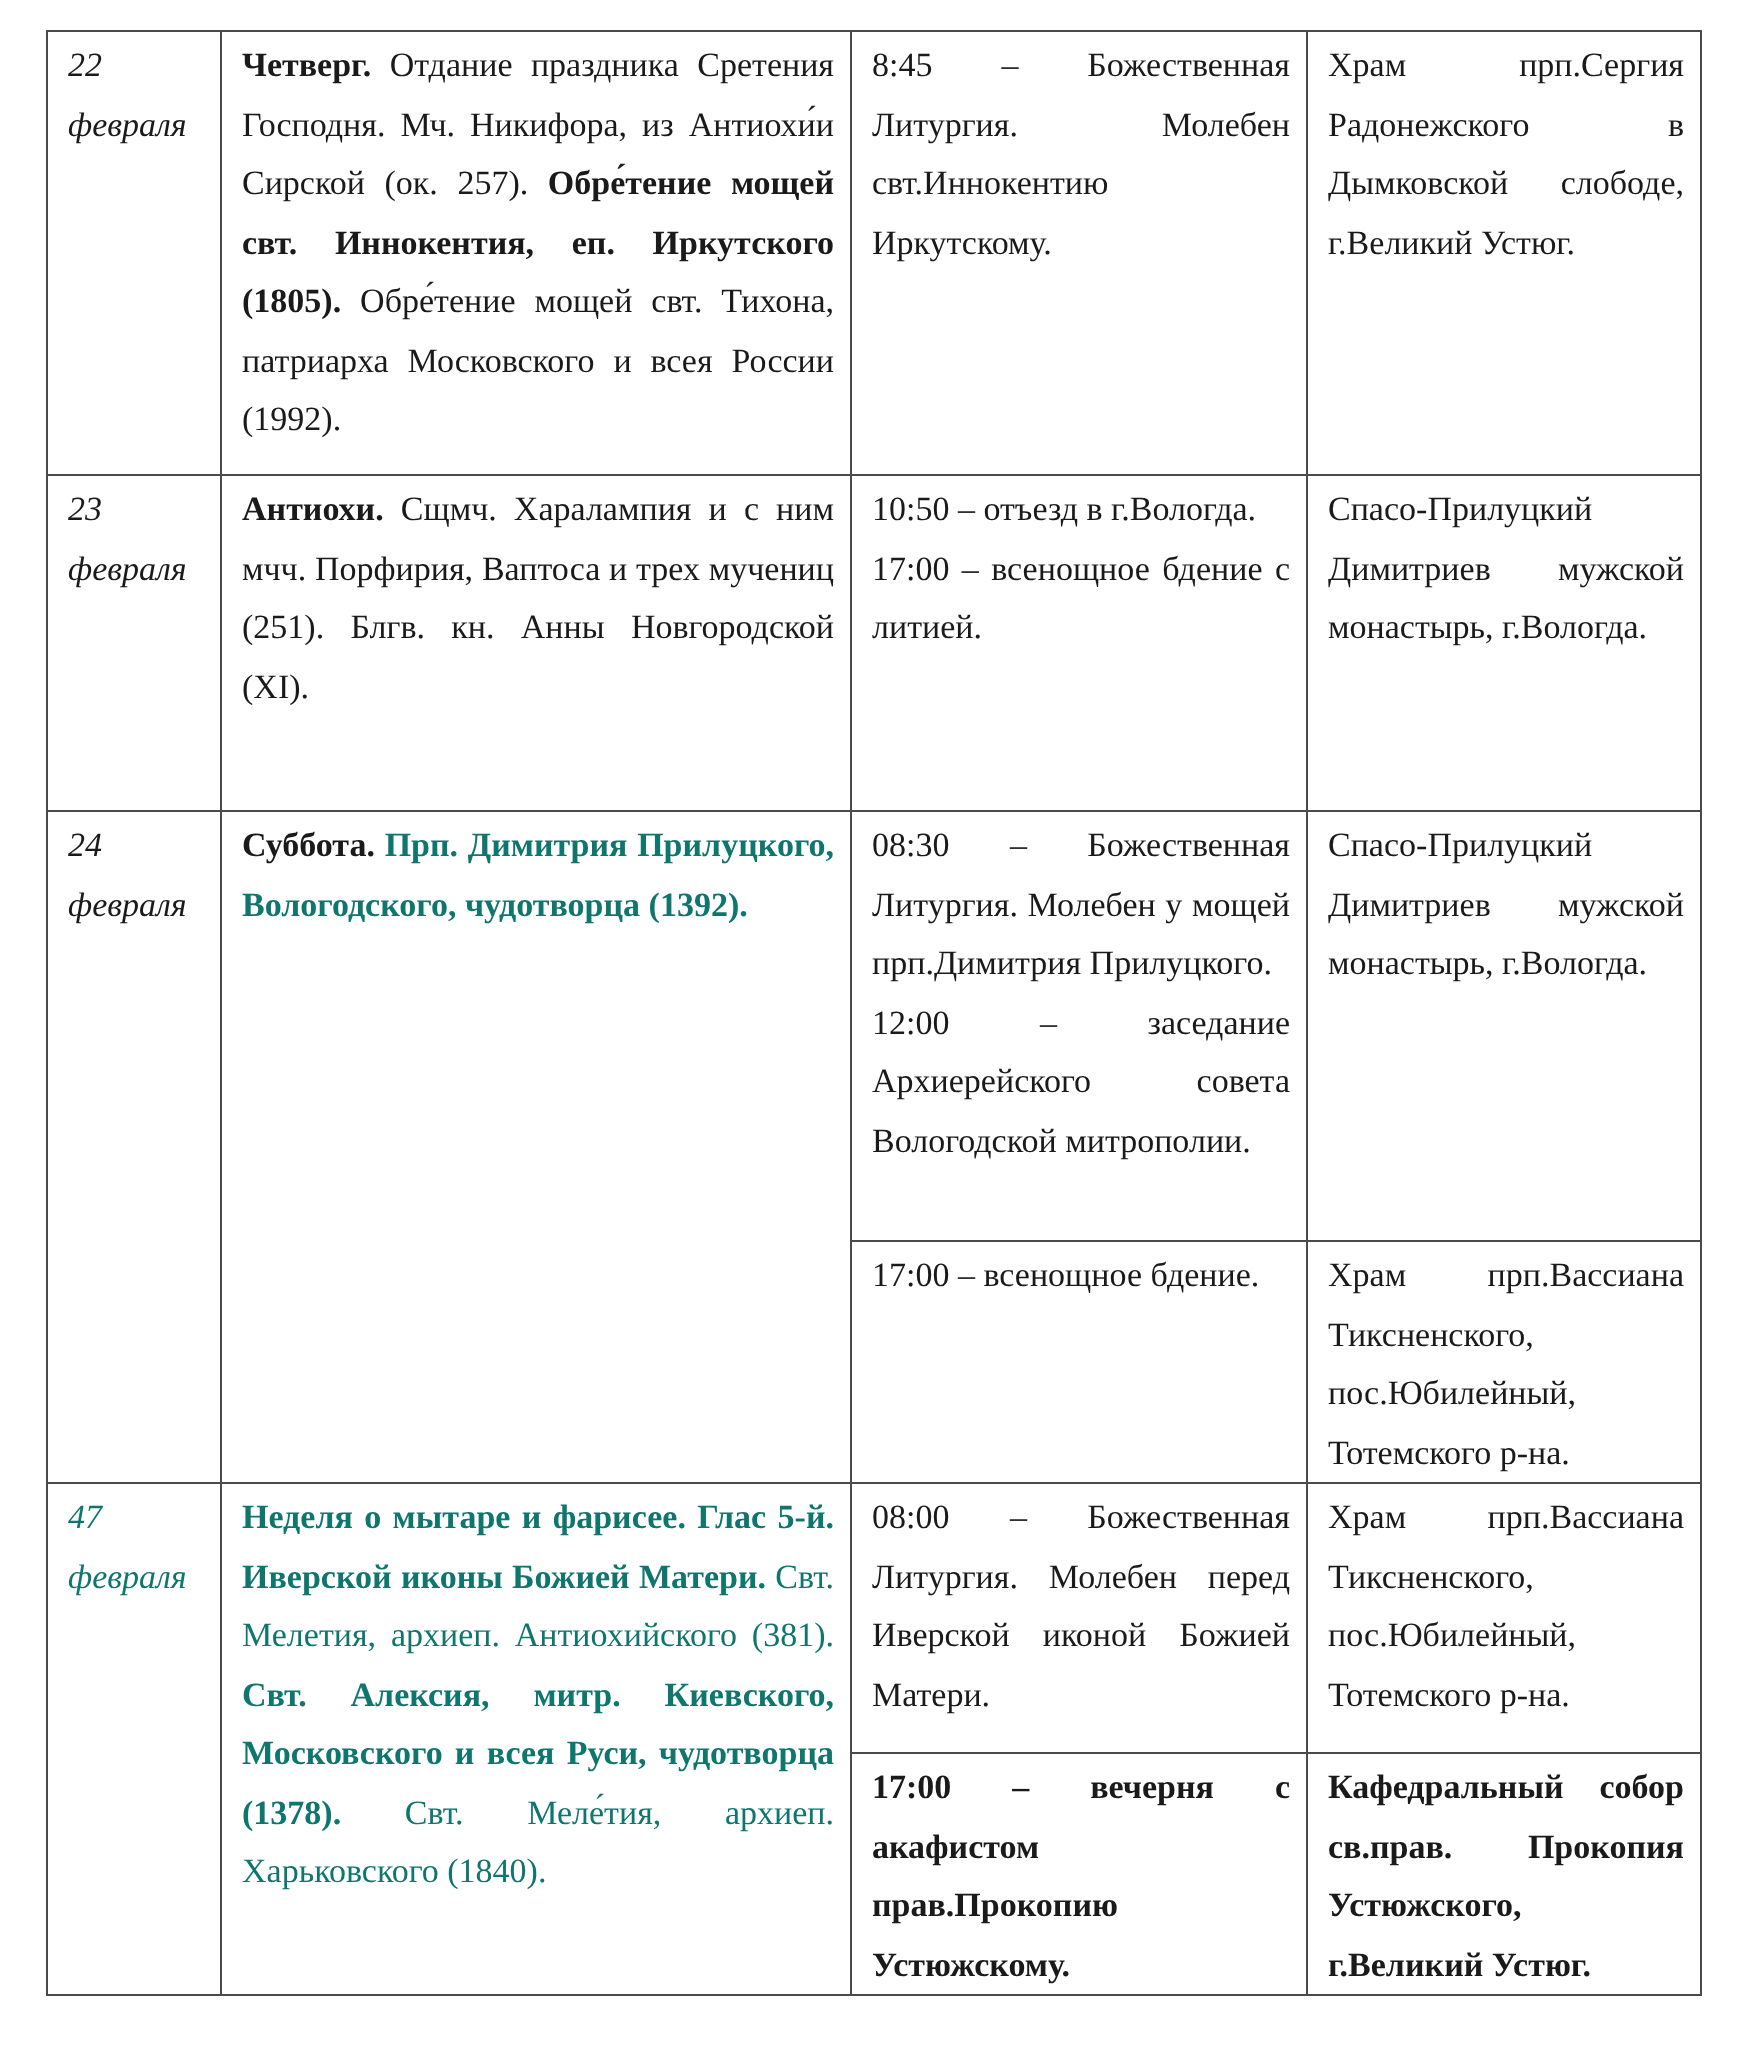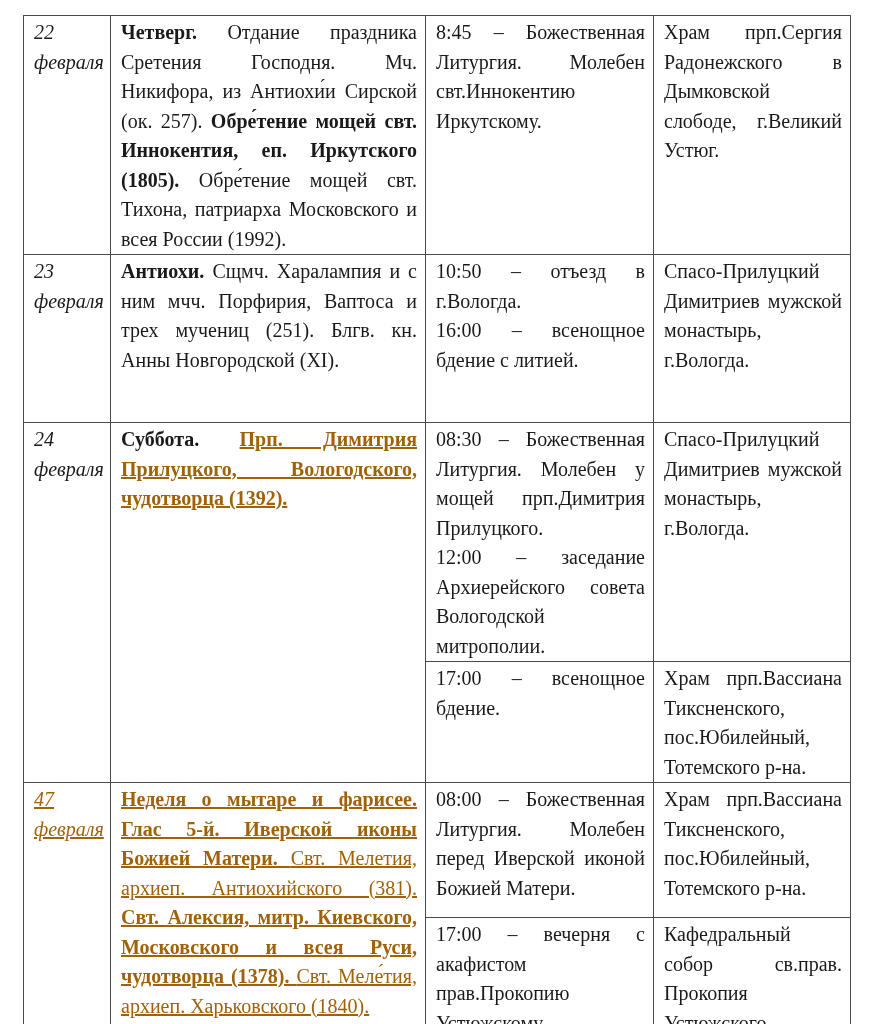--- a/index.html
+++ b/index.html
@@ -21,30 +21,30 @@
     width: 827px;
   }
   col.c-date { width: 87px; }
   col.c-desc { width: 315px; }
   col.c-svc  { width: 228px; }
   col.c-loc  { width: 197px; }
   td {
     border: 1.5px solid #4a4a4a;
     vertical-align: top;
     padding: 2px 8px 0 10px;
-    font-size: 20px;
+    font-size: 17px;
     line-height: 29.5px;
   }
   p.para {
     margin: 0;
     text-align: justify;
   }
   td.col-date p.para { text-align: left; }
   .bold   { font-weight: bold; }
-  .red    { color: #a16207; text-decoration: underline; }
+  .red    { color: #0f766e; }
   .italic { font-style: italic; }
 </style>
 </head>
 <body>
 
 <table class="schedule">
   <colgroup>
     <col class="c-date">
     <col class="c-desc">
     <col class="c-svc">
@@ -67,21 +67,21 @@
       </tr>
       <tr style="height: 168px;">
         <td class="col-date" rowspan="1">
           <p class="para"><span class="seg italic">23 февраля</span></p>
         </td>
         <td class="col-desc" rowspan="1">
           <p class="para"><span class="seg bold">Антиохи. </span><span class="seg">Сщмч. Харалампия и с ним мчч. Порфирия, Ваптоса и трех мучениц (251). Блгв. кн. Анны Новгородской (XI).</span></p>
         </td>
         <td class="col-svc">
           <p class="para"><span class="seg">10:50 – отъезд в г.Вологда.</span></p>
-          <p class="para"><span class="seg">16:00 – всенощное бдение с литией.</span></p>
+          <p class="para"><span class="seg">17:00 – всенощное бдение с литией.</span></p>
         </td>
         <td class="col-loc">
           <p class="para"><span class="seg">Спасо-Прилуцкий Димитриев мужской монастырь, г.Вологда.</span></p>
         </td>
       </tr>
       <tr style="height: 215px;">
         <td class="col-date" rowspan="2">
           <p class="para"><span class="seg italic">24 февраля</span></p>
         </td>
         <td class="col-desc" rowspan="2">
@@ -110,21 +110,21 @@
         <td class="col-desc" rowspan="2">
           <p class="para"><span class="seg bold red">Неделя о мытаре и фарисее. Глас 5-й. Иверской иконы Божией Матери. </span><span class="seg red">Свт. Мелетия, архиеп. Антиохийского (381). </span><span class="seg bold red">Свт. Алексия, митр. Киевского, Московского и всея Руси, чудотворца (1378). </span><span class="seg red">Свт. Меле́тия, архиеп. Харьковского (1840).</span></p>
         </td>
         <td class="col-svc">
           <p class="para"><span class="seg">08:00 – Божественная Литургия. Молебен перед Иверской иконой Божией Матери.</span></p>
         </td>
         <td class="col-loc">
           <p class="para"><span class="seg">Храм прп.Вассиана Тиксненского, пос.Юбилейный, Тотемского р-на.</span></p>
         </td>
       </tr>
-      <tr style="height: 111px;">
+      <tr style="height: 111px; font-weight: bold;">
         <td class="col-svc">
           <p class="para"><span class="seg">17:00 – вечерня с акафистом прав.Прокопию Устюжскому.</span></p>
         </td>
         <td class="col-loc">
           <p class="para"><span class="seg">Кафедральный собор св.прав. Прокопия Устюжского, г.Великий Устюг.</span></p>
         </td>
       </tr>
     </tbody>
 </table>
 

